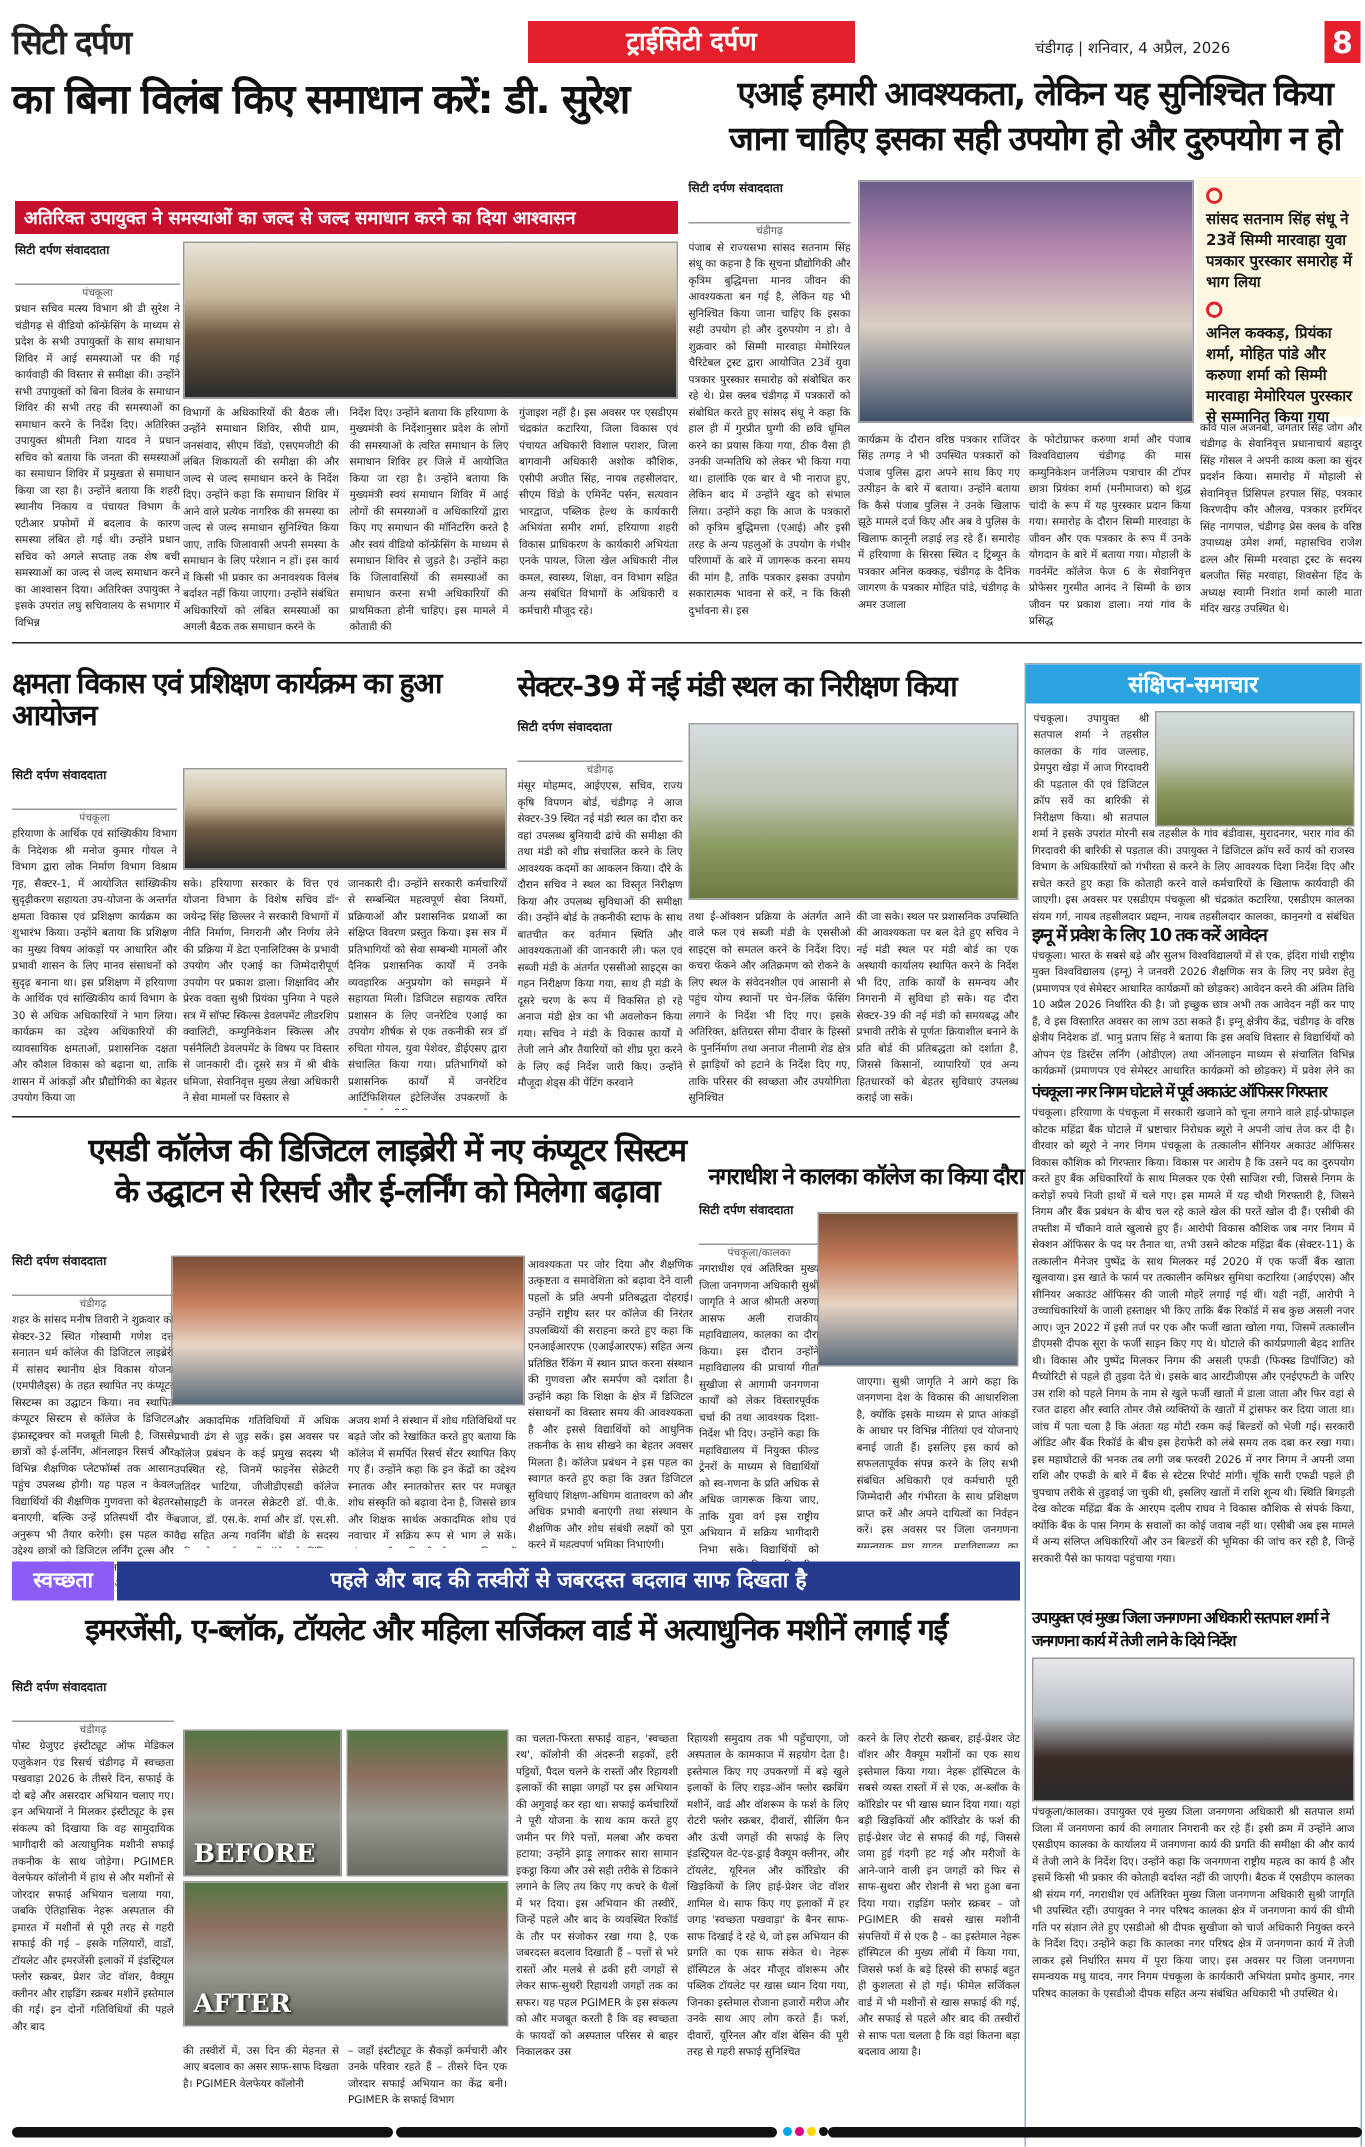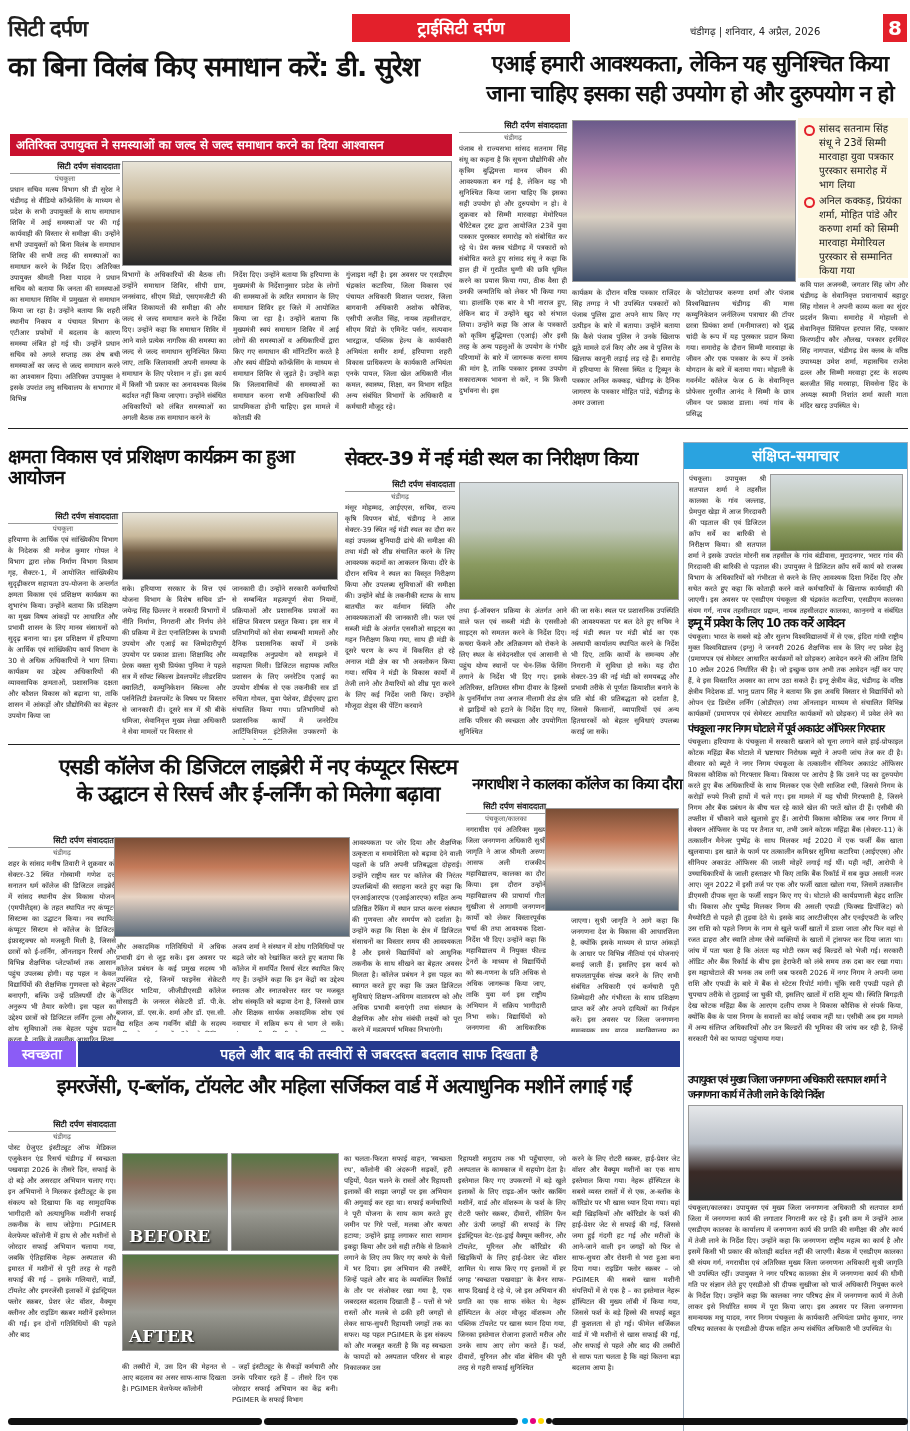--- a/index.html
+++ b/index.html
@@ -10,33 +10,33 @@
   .logo { left: 8px; top: 12px; font-size: 22px; font-weight: bold; color: #222; letter-spacing: -1px; }
   .section-tag { left: 352px; top: 14px; width: 218px; height: 28px; background: #e3202b; color: #fff; font-size: 17px; font-weight: bold; text-align: center; line-height: 28px; }
   .dateline { left: 690px; top: 24px; font-size: 10px; color: #222; }
   .pageno { left: 883px; top: 14px; width: 24px; height: 28px; background: #e3202b; color: #fff; font-weight: bold; font-size: 20px; text-align: center; line-height: 28px; }
   .headline { font-weight: bold; color: #111; letter-spacing: -1px; line-height: 1.1; }
   .hl-xl { font-size: 27px; }
   .hl-l { font-size: 22px; }
   .hl-m { font-size: 17px; }
   .hl-s { font-size: 13px; }
   .redbar { background: #c8102e; color: #fff; font-weight: bold; font-size: 13px; padding: 2px 6px; line-height: 18px; white-space: nowrap; }
-  .byline { font-size: 8px; font-weight: bold; border-bottom: 1px solid #999; padding-bottom: 2px; text-align: right; }
+  .byline { font-size: 8px; font-weight: bold; border-bottom: 1px solid #999; padding-bottom: 18px; text-align: left; }
   .dateline-small { font-size: 7px; color: #555; text-align: center; }
   .body { font-size: 7px; line-height: 11px; color: #222; text-align: justify; overflow: hidden; }
   .photo { background: linear-gradient(160deg,#8aa0b5 0%,#c9b99a 40%,#6e7e5c 70%,#3c4a3a 100%); border: 1px solid #999; }
   .photo.meeting { background: linear-gradient(180deg,#e8e4d8 0%,#c8b89a 35%,#6e5a42 60%,#2a2a2a 100%); }
   .photo.field { background: linear-gradient(180deg,#d6dde0 0%,#bfc7b8 40%,#8a9a60 70%,#6a7a40 100%); }
   .photo.event { background: linear-gradient(180deg,#6a5a8a 0%,#b88bb0 30%,#d9cfc2 60%,#3f4f6a 100%); }
   .photo.group { background: linear-gradient(180deg,#7a4e36 0%,#c57b5a 30%,#e8d4c4 60%,#5a6a7a 100%); }
   .photo.road { background: linear-gradient(180deg,#557744 0%,#8b6e5e 30%,#9a9a92 60%,#6a6a62 100%); }
   .photo.office { background: linear-gradient(180deg,#e6e8ea 0%,#b8bec6 40%,#3a2a26 70%,#2a2a2a 100%); }
   .photo-label { color: #fff; font-family: "DejaVu Serif", serif; font-size: 17px; font-weight: bold; position: absolute; left: 6px; bottom: 4px; text-shadow: 1px 1px 2px #000; }
   .highlight-box { background: #fdf7e1; padding: 4px 6px; }
-  .hl-item { display: flex; gap: 4px; font-size: 12px; font-weight: normal; line-height: 17px; margin-bottom: 2px; }
+  .hl-item { display: flex; gap: 4px; font-size: 12px; font-weight: bold; line-height: 17px; margin-bottom: 2px; flex-direction: column; }
   .bullet { width: 11px; height: 11px; border: 2px solid #e3202b; border-radius: 50%; flex: none; margin-top: 3px; }
   .sidebox { border: 1px solid #9ab; background: #fff; }
   .sidebox-title { background: #2aa3e0; color: #fff; font-weight: bold; font-size: 15px; text-align: center; height: 26px; line-height: 26px; }
   .rule { background: #222; height: 1px; }
   .swachh-left { background: #8b5cf6; color: #fff; font-weight: bold; font-size: 14px; text-align: center; line-height: 26px; }
   .swachh-right { background: #253a8e; color: #fff; font-weight: bold; font-size: 14px; text-align: center; line-height: 26px; }
   .footer-bar { height: 7px; background: #111; border-radius: 4px; }
   .dots { display: flex; gap: 2px; align-items: center; }
   .dot { width: 6px; height: 6px; border-radius: 50%; }
 </style>

